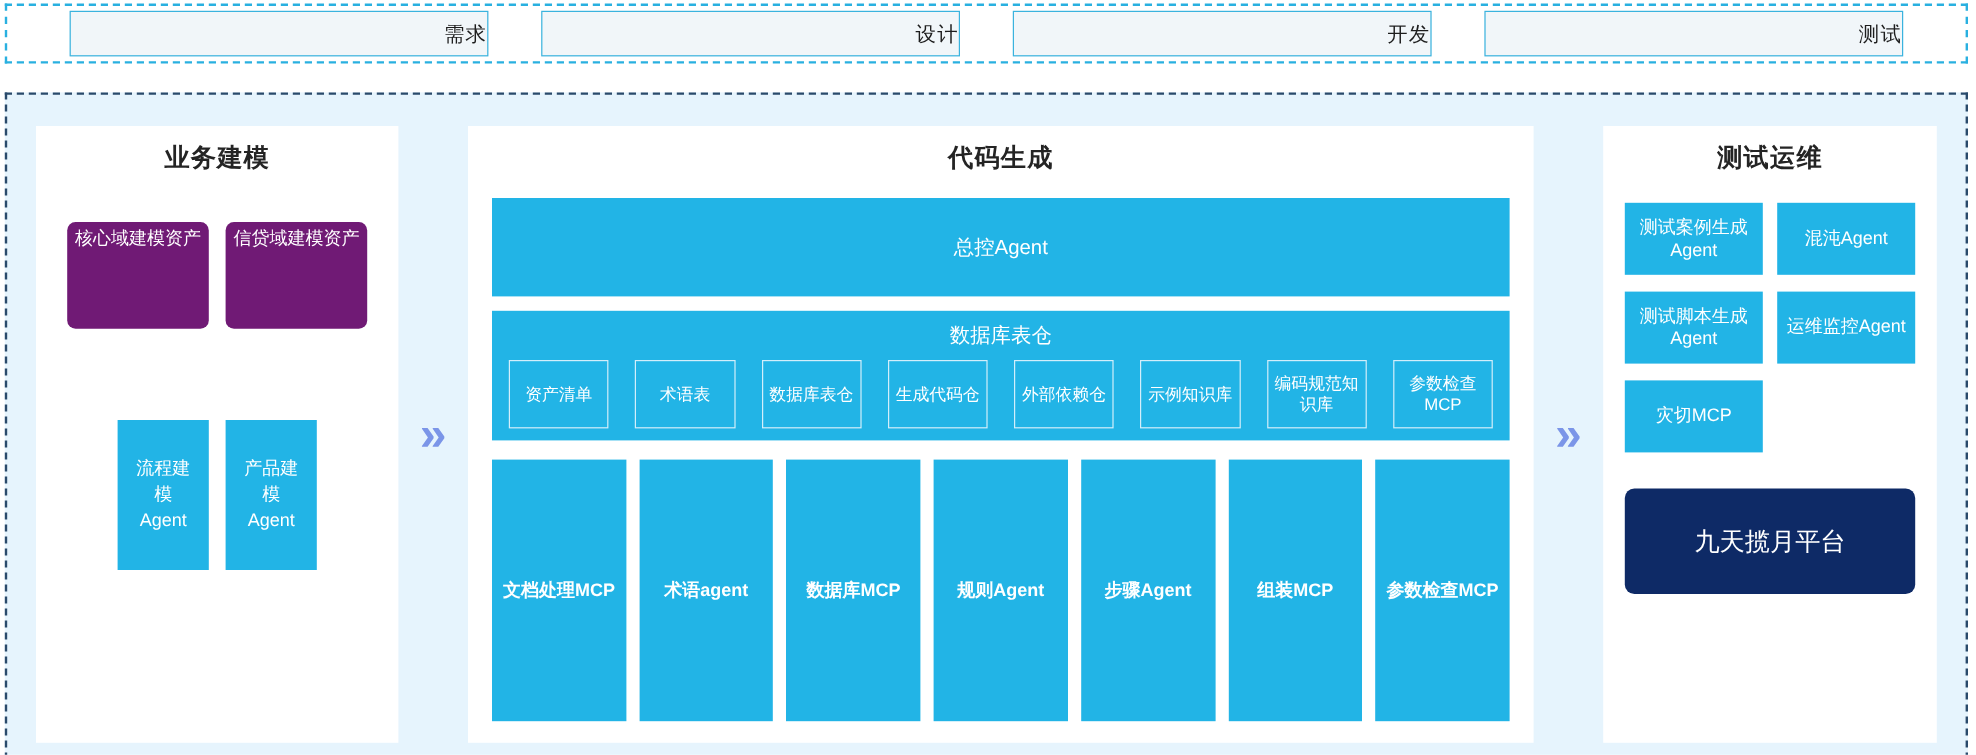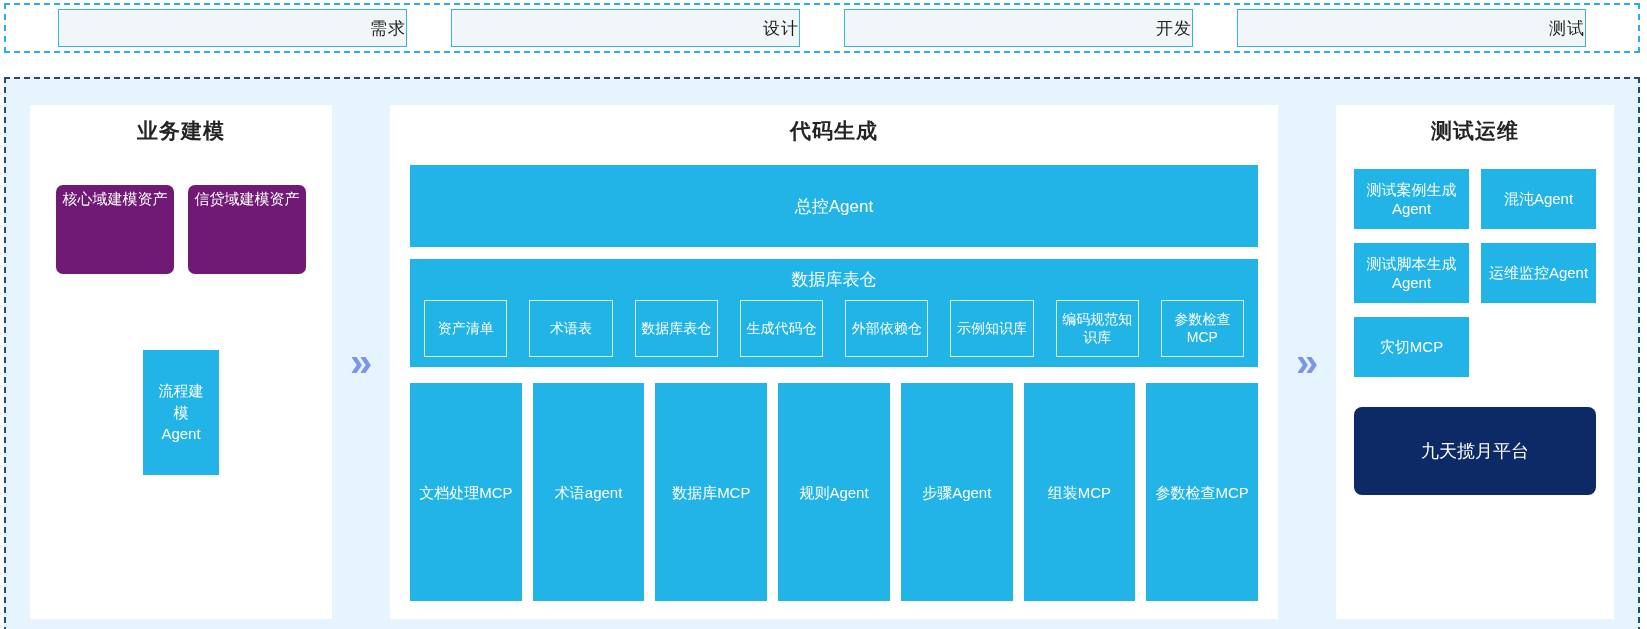--- a/index.html
+++ b/index.html
@@ -133,20 +133,21 @@
     color:#ffffff;font-size:14px;line-height:1.25;
     display:flex;align-items:center;justify-content:center;
     text-align:center;
     padding:3px 2px;box-sizing:border-box;
   }
   .tool-row{
     margin-top:16px;
     display:flex;gap:11px;
     flex:1;
     padding:0 0 4px 0;
+    font-weight:bold;
   }
   .tool-card{
     flex:1 1 0;
     background:#22b4e6;
     color:#ffffff;font-size:15px;line-height:1.4;
     display:flex;align-items:center;justify-content:center;
     text-align:center;
     padding:4px 2px;box-sizing:border-box;
   }
 
@@ -167,21 +168,21 @@
     display:flex;align-items:center;justify-content:center;
     text-align:center;
     padding:3px;box-sizing:border-box;
   }
   .platform-card{
     width:100%;
     height:88px;
     margin-top:30px;
     background:#0e2a66;
     border-radius:8px;
-    color:#ffffff;font-size:18px;
+    color:#ffffff;font-size:21px;
     display:flex;align-items:center;justify-content:center;
     text-align:center;
   }
 </style>
 </head>
 <body>
 
 <div class="page">
 
   <div class="phase-strip">
@@ -212,20 +213,23 @@
               <span>核心域建模资产</span>
             </div>
             <div class="asset-card">
               <span>信贷域建模资产</span>
             </div>
           </div>
           <div class="agent-row">
             <div class="agent-card-v">
               <span>流程建模Agent</span>
             </div>
+            <div class="agent-card-v">
+              <span>产品建模Agent</span>
+            </div>
           </div>
         </div>
       </div>
 
       <div class="chevron">
         <span>»</span>
       </div>
 
       <div class="panel panel-center">
         <div class="panel-title">代码生成</div>

